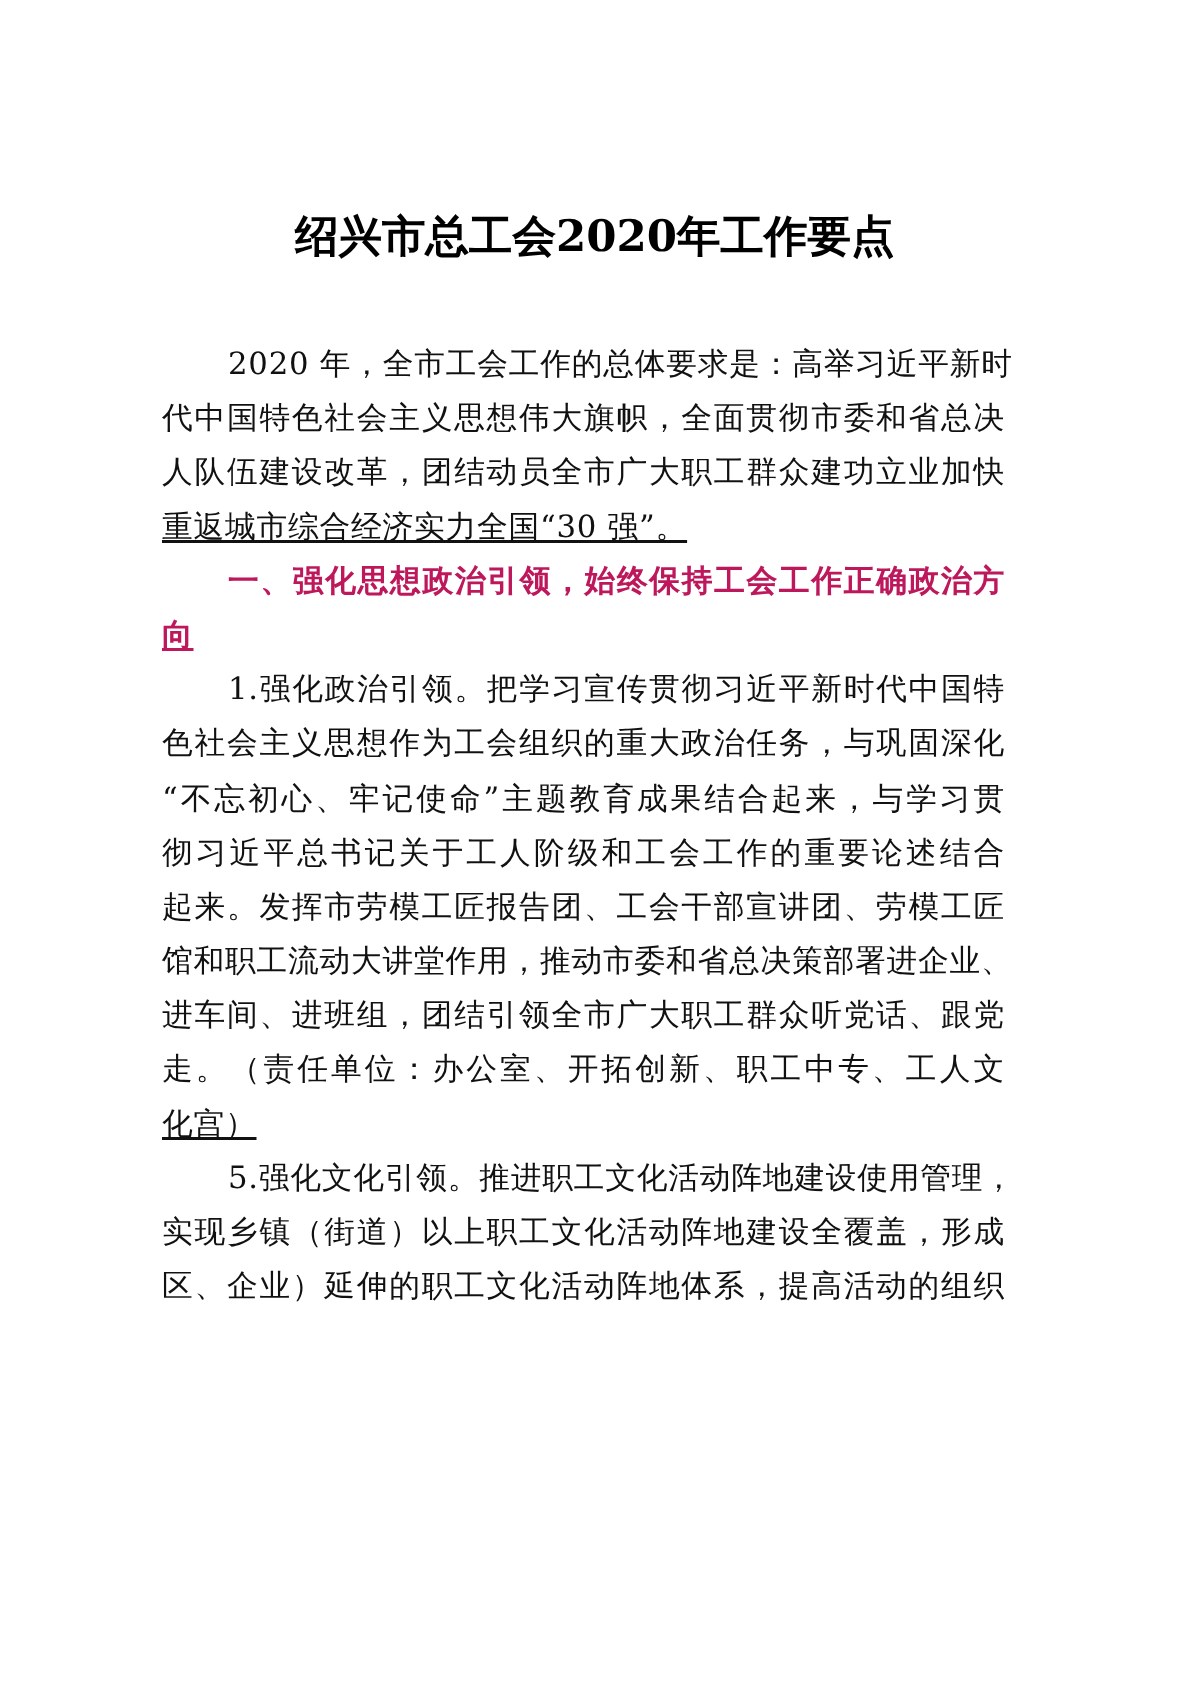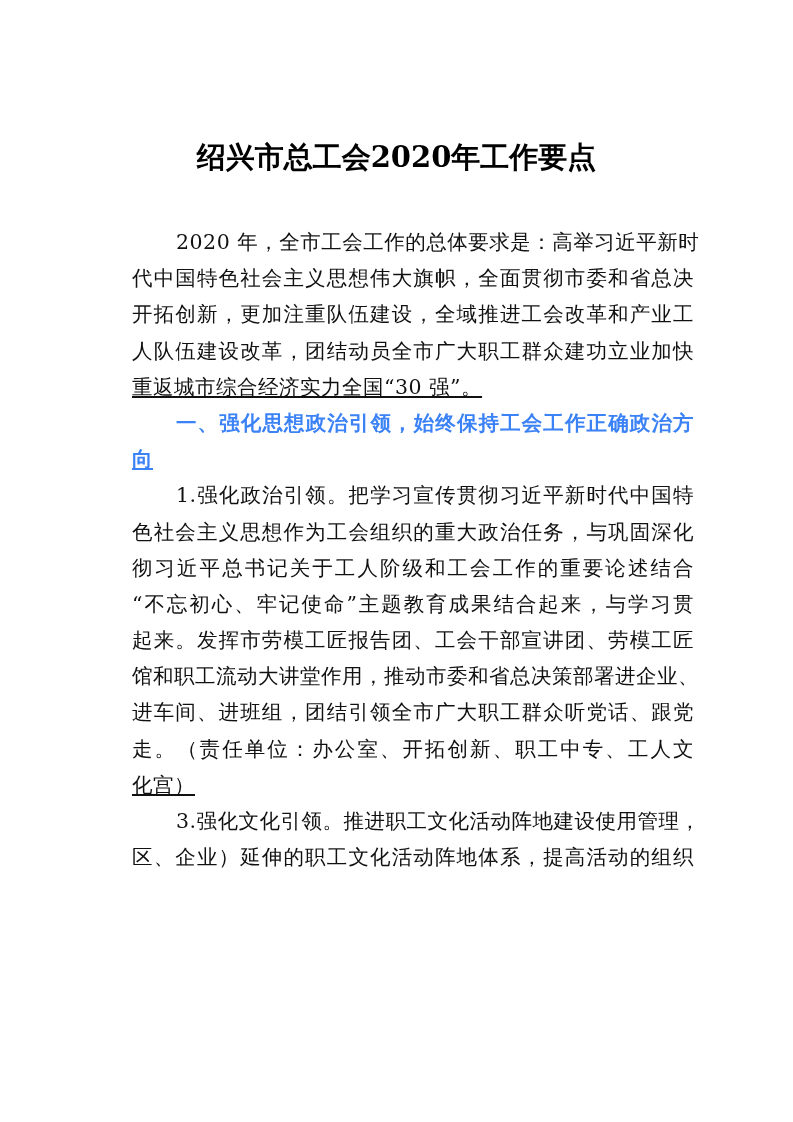--- a/index.html
+++ b/index.html
@@ -9,66 +9,66 @@
     background: #ffffff;
   }
   .title {
     position: absolute; left: 0; top: 138px; width: 793px;
     text-align: center;
     font-family: "DejaVu Serif", "Liberation Serif", serif;
     font-weight: bold; font-size: 29px; color: #000;
     letter-spacing: 0px;
   }
   .body {
-    position: absolute; left: 132px; top: 224px; width: 562px;
+    position: absolute; left: 108px; top: 224px; width: 562px;
     font-family: "DejaVu Serif", "Liberation Serif", serif;
     font-size: 20.5px; line-height: 36.2px; color: #111;
   }
   .line {
     display: block; height: 36.2px; white-space: nowrap;
     text-align: justify; text-align-last: justify;
     letter-spacing: 0.5px;
   }
   .line.last { text-align-last: left; text-decoration: underline; }
   .indent { padding-left: 44px; }
   .heading {
     font-family: "DejaVu Sans", "Liberation Sans", sans-serif;
-    font-weight: bold; font-size: 20.5px; color: #3b82f6;
+    font-weight: bold; font-size: 20.5px; color: #be185d;
   }
 </style>
 </head>
 <body>
 
 <div class="page">
   <div class="title">绍兴市总工会2020年工作要点</div>
 
   <div class="body">
     <div>
       <span class="line indent">2020 年，全市工会工作的总体要求是：高举习近平新时</span>
       <span class="line">代中国特色社会主义思想伟大旗帜，全面贯彻市委和省总决</span>
-      <span class="line">开拓创新，更加注重队伍建设，全域推进工会改革和产业工</span>
       <span class="line">人队伍建设改革，团结动员全市广大职工群众建功立业加快</span>
       <span class="line last">重返城市综合经济实力全国“30 强”。</span>
     </div>
 
     <div>
       <span class="line indent heading">一、强化思想政治引领，始终保持工会工作正确政治方</span>
       <span class="line last heading">向</span>
     </div>
 
     <div>
       <span class="line indent">1.强化政治引领。把学习宣传贯彻习近平新时代中国特</span>
       <span class="line">色社会主义思想作为工会组织的重大政治任务，与巩固深化</span>
+      <span class="line">“不忘初心、牢记使命”主题教育成果结合起来，与学习贯</span>
       <span class="line">彻习近平总书记关于工人阶级和工会工作的重要论述结合</span>
-      <span class="line">“不忘初心、牢记使命”主题教育成果结合起来，与学习贯</span>
       <span class="line">起来。发挥市劳模工匠报告团、工会干部宣讲团、劳模工匠</span>
       <span class="line">馆和职工流动大讲堂作用，推动市委和省总决策部署进企业、</span>
       <span class="line">进车间、进班组，团结引领全市广大职工群众听党话、跟党</span>
       <span class="line">走。（责任单位：办公室、开拓创新、职工中专、工人文</span>
       <span class="line last">化宫）</span>
     </div>
 
     <div>
-      <span class="line indent">3.强化文化引领。推进职工文化活动阵地建设使用管理，</span>
+      <span class="line indent">5.强化文化引领。推进职工文化活动阵地建设使用管理，</span>
+      <span class="line">实现乡镇（街道）以上职工文化活动阵地建设全覆盖，形成</span>
       <span class="line">区、企业）延伸的职工文化活动阵地体系，提高活动的组织</span>
     </div>
   </div>
 </div>
 
 </body></html>

